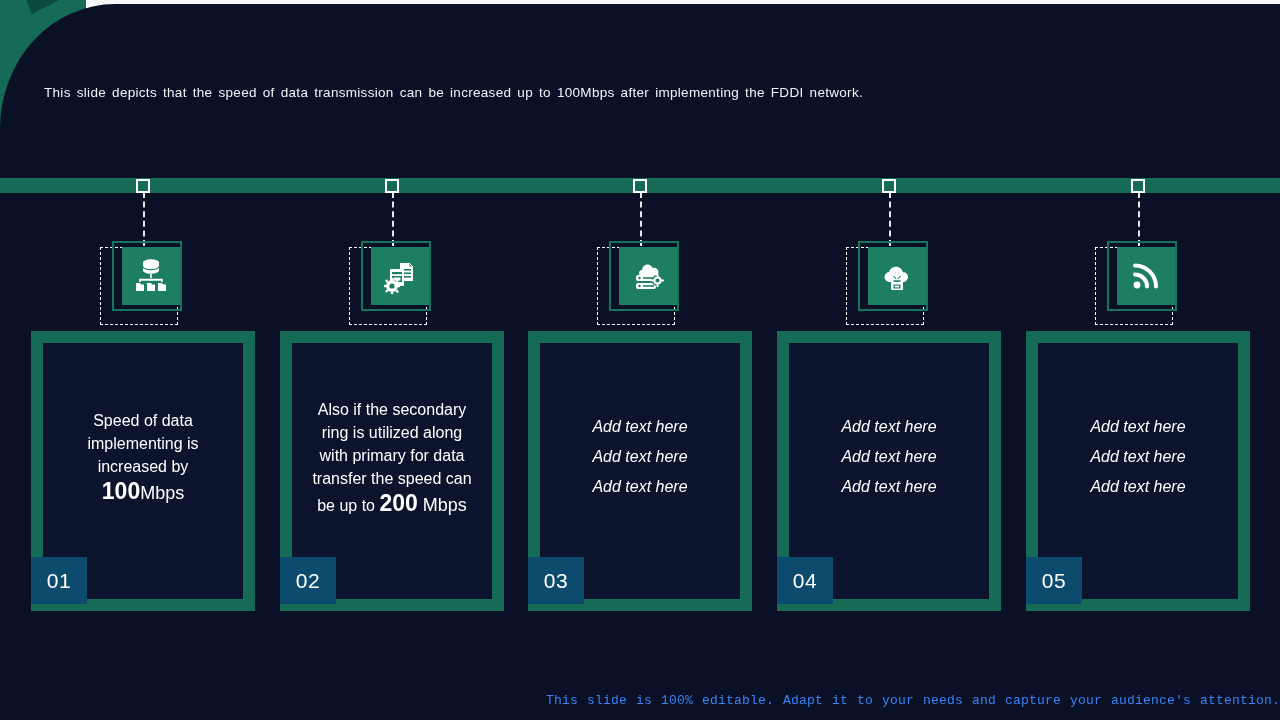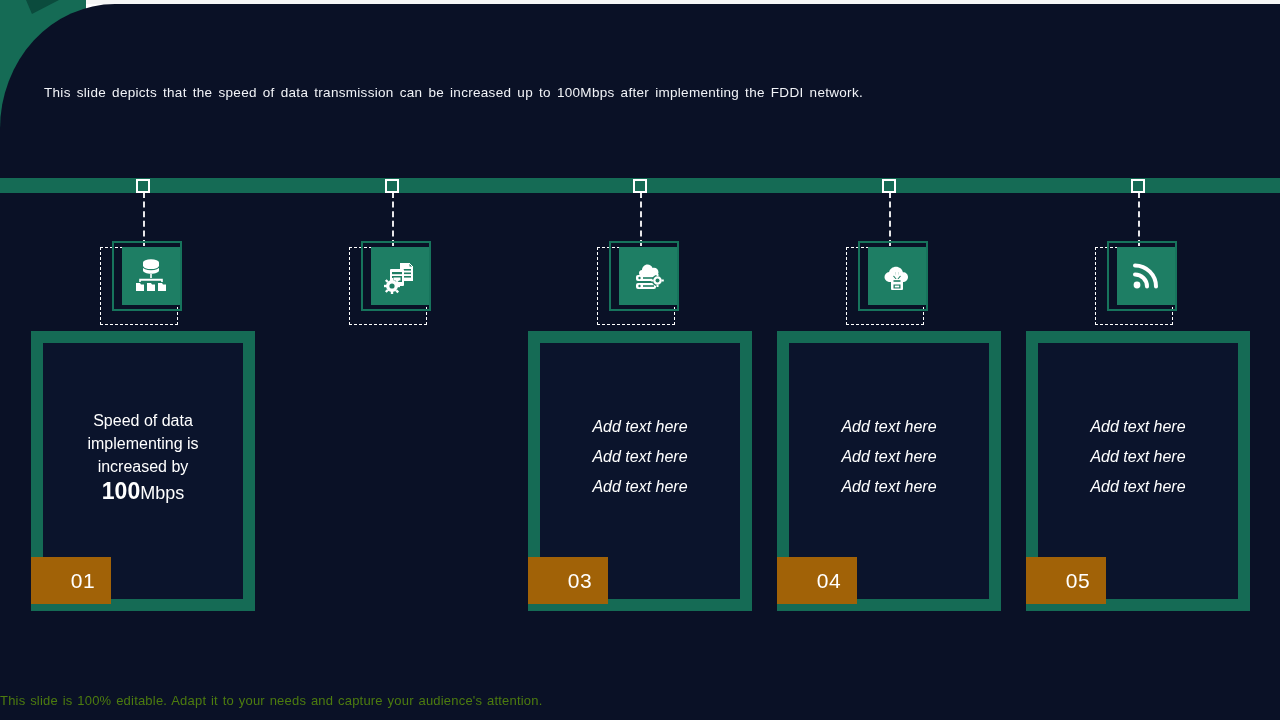--- a/index.html
+++ b/index.html
@@ -46,27 +46,27 @@
   .card-inner{position:absolute;left:12px;top:12px;right:12px;bottom:12px;background:#0B142C;}
   .card-body{position:absolute;left:12px;top:12px;right:12px;bottom:12px;
     display:flex;flex-direction:column;align-items:center;justify-content:center;
     padding:0 6px 28px;box-sizing:border-box;
     color:#ffffff;text-align:center;font-size:16px;line-height:23px;}
   .card-body .line{white-space:nowrap;}
   .lines-spaced .line{line-height:30px;font-style:italic;}
   .value-line{margin-top:2px;}
   .big-val{font-size:23px;font-weight:bold;text-align:right;}
   .mid-unit{font-size:18px;}
-  .num-box{position:absolute;left:0;bottom:7px;width:56px;height:47px;background:#a16207;
+  .num-box{position:absolute;left:0;bottom:7px;width:56px;height:47px;background:#0c4a6e;
     display:flex;align-items:center;justify-content:center;
-    color:#ffffff;font-size:21px;letter-spacing:.5px;z-index:2;padding-left:24px;}
-
-  
-  .footer{position:absolute;left:0;top:693px;width:1280px;text-align:left;z-index:5;
-    color:#4d7c0f;font-size:13px;letter-spacing:.2px;word-spacing:1px;}
+    color:#ffffff;font-size:21px;letter-spacing:.5px;z-index:2;}
+
+  
+  .footer{position:absolute;left:0;top:693px;width:1280px;text-align:right;z-index:5;
+    color:#3b82f6;font-size:13px;letter-spacing:.2px;word-spacing:1px;font-family:Liberation Mono, monospace;}
 </style>
 </head>
 <body>
 
 <div class="slide">
   <div class="white-top"></div>
   <div class="teal-corner"></div>
   <div class="canvas"></div>
   <div class="dark-wedge"></div>
 
@@ -135,20 +135,31 @@
               <rect x="17" y="28.8" width="3" height="2.4"></rect>
               <rect x="5.6" y="23.6" width="2.4" height="2.8" transform="rotate(-45 6.8 25)"></rect>
               <rect x="16" y="34" width="2.4" height="2.8" transform="rotate(-45 17.2 35.4)"></rect>
               <rect x="5.6" y="33.6" width="2.4" height="2.8" transform="rotate(45 6.8 35)"></rect>
               <rect x="16" y="23.2" width="2.4" height="2.8" transform="rotate(45 17.2 24.6)"></rect>
             </g>
           </g>
         </svg>
       </div>
     </div>
+    <div class="card">
+      <div class="card-inner"></div>
+      <div class="card-body">
+        <div class="line">Also if the secondary</div>
+        <div class="line">ring is utilized along</div>
+        <div class="line">with primary for data</div>
+        <div class="line">transfer the speed can</div>
+        <div class="line value-line"><span>be up to </span><span class="big-val">200</span><span class="mid-unit"> Mbps</span></div>
+      </div>
+      <div class="num-box">02</div>
+    </div>
   </div>
 
   <div class="col col-3">
     <div class="connector-square"></div>
     <div class="connector-dash"></div>
     <div class="icon-wrap">
       <div class="icon-dashed"></div>
       <div class="icon-frame"></div>
       <div class="icon-fill">
         <svg width="40" height="40" viewBox="0 0 40 40">

